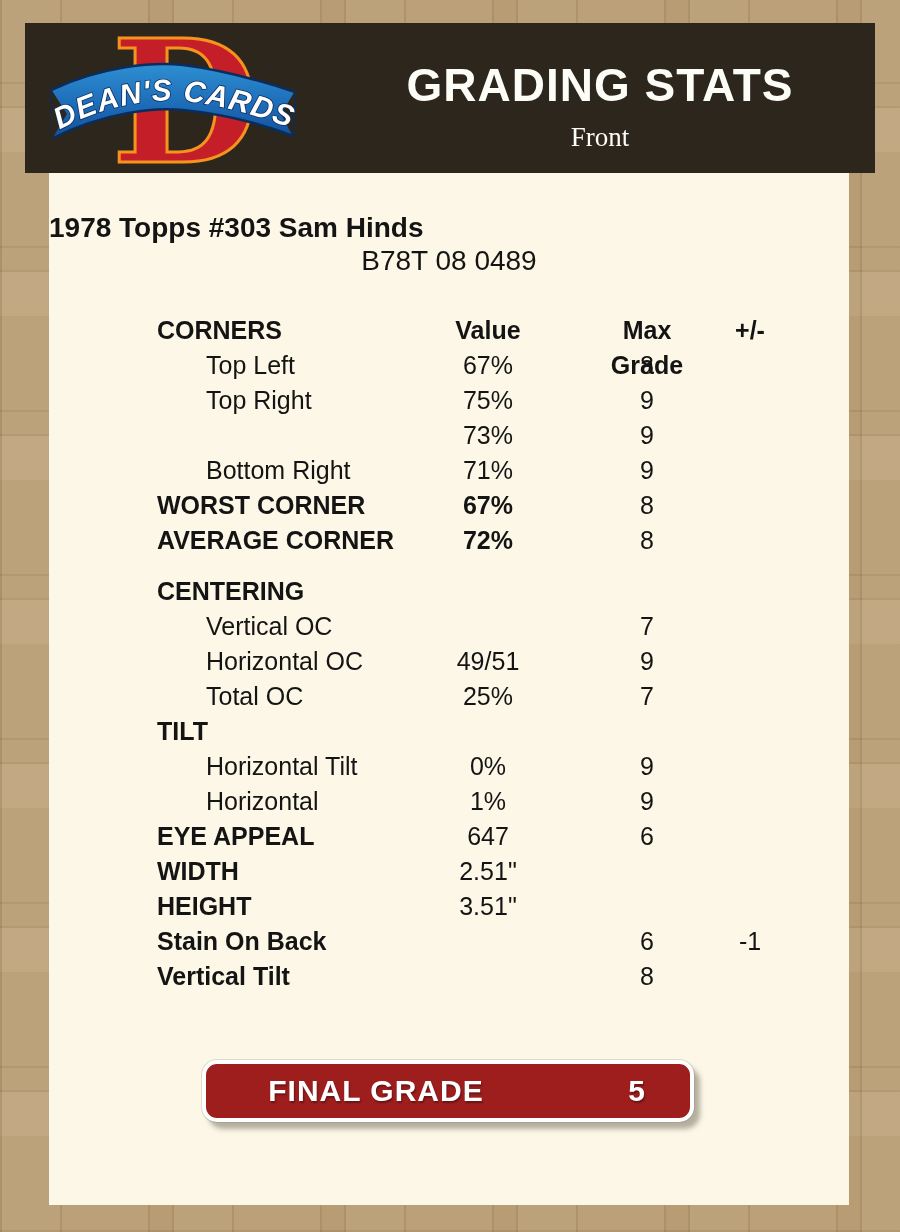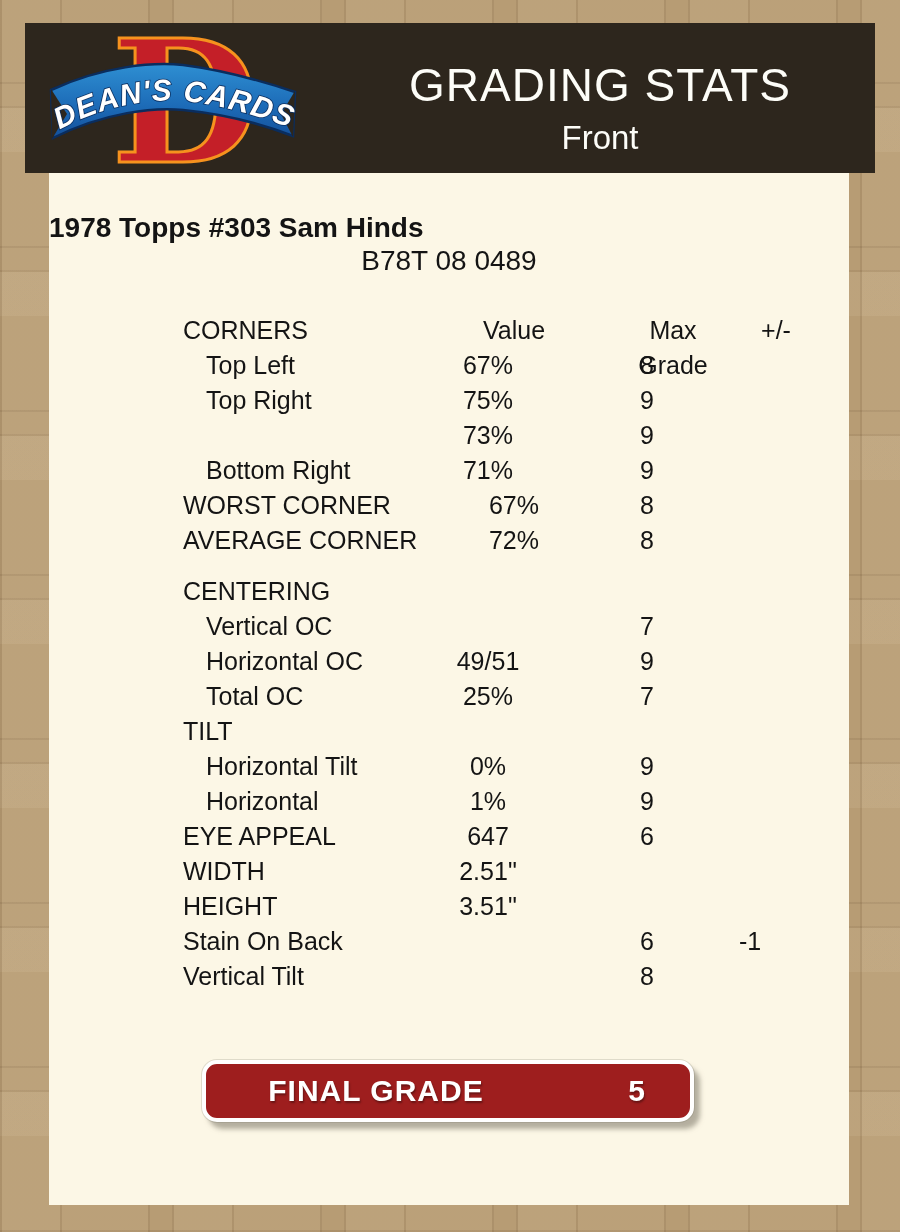--- a/index.html
+++ b/index.html
@@ -10,34 +10,34 @@
     background-image:
       repeating-linear-gradient(90deg, rgba(90,65,40,0.12) 0 2px, rgba(255,242,214,0.07) 2px 60px, rgba(90,65,40,0.10) 60px 62px, rgba(222,200,165,0.10) 62px 148px, rgba(90,65,40,0.12) 148px 150px, transparent 150px 172px),
       repeating-linear-gradient(0deg, rgba(90,65,40,0.12) 0 2px, transparent 2px 96px, rgba(255,244,220,0.08) 96px 140px, rgba(90,65,40,0.10) 140px 142px, transparent 142px 164px);
   }
   .header-bar{
     position:absolute;left:25px;top:23px;width:850px;height:150px;
     background:var(--header-bar,#2d261d);
   }
   .logo{position:absolute;left:18px;top:7px;width:280px;height:142px;}
   .header-titles{position:absolute;left:280px;top:0;width:590px;height:150px;text-align:center;color:#fdfdf8;}
-  .header-title{margin:4px;margin-top:39px;font-size:46px;font-weight:normal;line-height:46px;letter-spacing:1px;}
-  .header-subtitle{margin:8px;margin-top:13px;font-size:33px;line-height:33px;}
+  .header-title{margin:4px;margin-top:39px;font-size:46px;font-weight:bold;line-height:46px;letter-spacing:1px;}
+  .header-subtitle{margin:8px;margin-top:13px;font-size:27px;line-height:33px;font-family:Liberation Serif, serif;}
   .stats-card{
     position:absolute;left:49px;top:173px;width:800px;height:1032px;
     background:var(--card-cream,#fcf7e6);color:var(--text-black,#141414);
   }
   .card-title{position:absolute;top:41px;left:0;width:100%;text-align:left;font-size:28px;font-weight:bold;line-height:28px;}
   .card-serial{position:absolute;top:74px;left:0;width:100%;text-align:center;font-size:28px;line-height:28px;}
   .stats-table{position:absolute;left:0;top:140px;width:100%;}
   .trow{position:relative;height:35px;line-height:35px;font-size:25px;}
   .trow.gap{margin-top:16px;}
   .lab{position:absolute;left:108px;white-space:nowrap;}
   .lab.ind{left:157px;}
-  .b{font-weight:normal;margin-left:26px;}
+  .b{font-weight:bold;}
   .col-value{position:absolute;left:339px;width:200px;text-align:center;}
   .col-grade{position:absolute;left:548px;width:100px;text-align:center;}
   .col-pm{position:absolute;left:651px;width:100px;text-align:center;}
   .final-grade{
     position:absolute;left:153px;top:887px;width:492px;height:62px;box-sizing:border-box;
     background:var(--button-red,#9e1e1e);
     border:4px solid #ffffff;border-radius:15px;
     box-shadow:6px 7px 5px rgba(120,115,100,0.55), 0 0 0 1px rgba(170,165,150,0.35);
     color:#ffffff;font-weight:bold;font-size:30px;letter-spacing:1px;
   }

